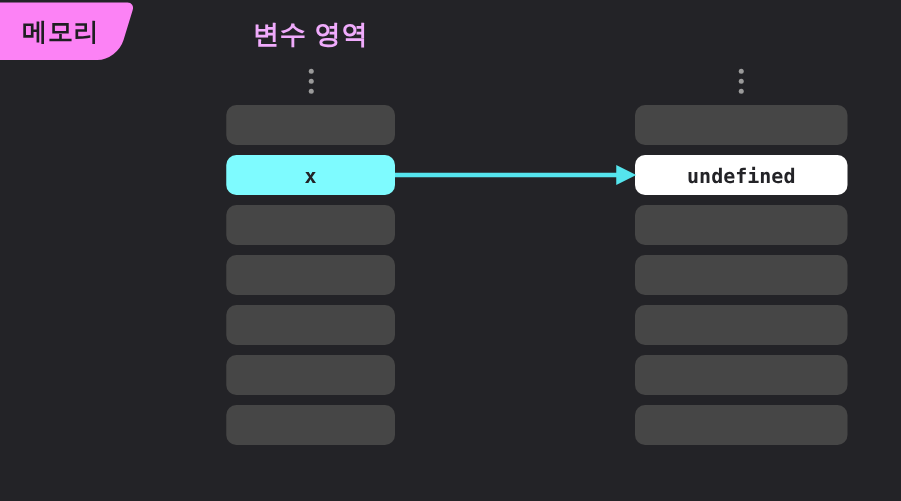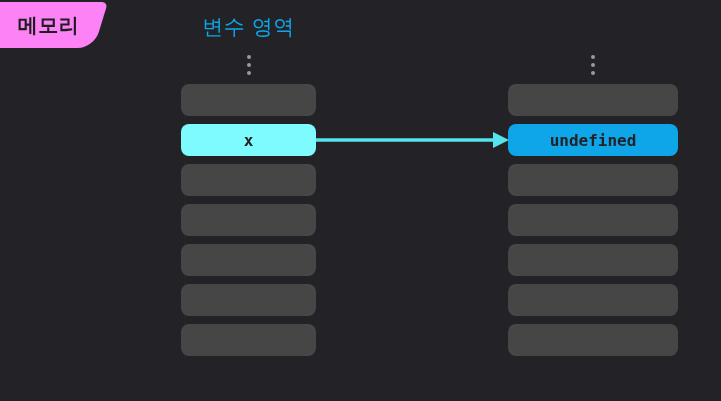--- a/index.html
+++ b/index.html
@@ -19,21 +19,21 @@
     padding-left:30px; box-sizing:border-box;
   }
   .badge-label {
     transform:skewX(17deg);
     font-size:20px; font-weight:800; color:#1e1e22; letter-spacing:0.5px;
   }
 
   
   .col-header {
     position:absolute; top:13px; text-align:center;
-    font-size:21px; font-weight:400; color:#0ea5e9; letter-spacing:0.5px;
+    font-size:21px; font-weight:700; color:#f0abfc; letter-spacing:0.5px;
   }
   .hdr-vars { left:181px; width:135px; }
   .hdr-data { left:508px; width:170px; }
 
   
   .dots {
     position:absolute; display:flex; flex-direction:column;
     align-items:center; gap:4px;
   }
   .dots-vars { left:181px; width:135px; }
@@ -47,21 +47,21 @@
   }
   .col-vars { left:181px; width:135px; }
   .col-data { left:508px; width:170px; }
   .cell {
     height:32px; border-radius:8px; background:#464646;
     display:flex; align-items:center; justify-content:center;
     font-family:"DejaVu Sans Mono", monospace;
     font-size:16px; font-weight:700; color:#232327;
   }
   .cell.cyan   { background:#7efbff; }
-  .cell.yellow { background:#0ea5e9; }
+  .cell.yellow { background:#ffffff; }
 
   
   .arrow-svg { position:absolute; left:316px; top:128px; }
 </style>
 </head>
 <body>
 
 <div class="stage">
 
   <div class="badge">

